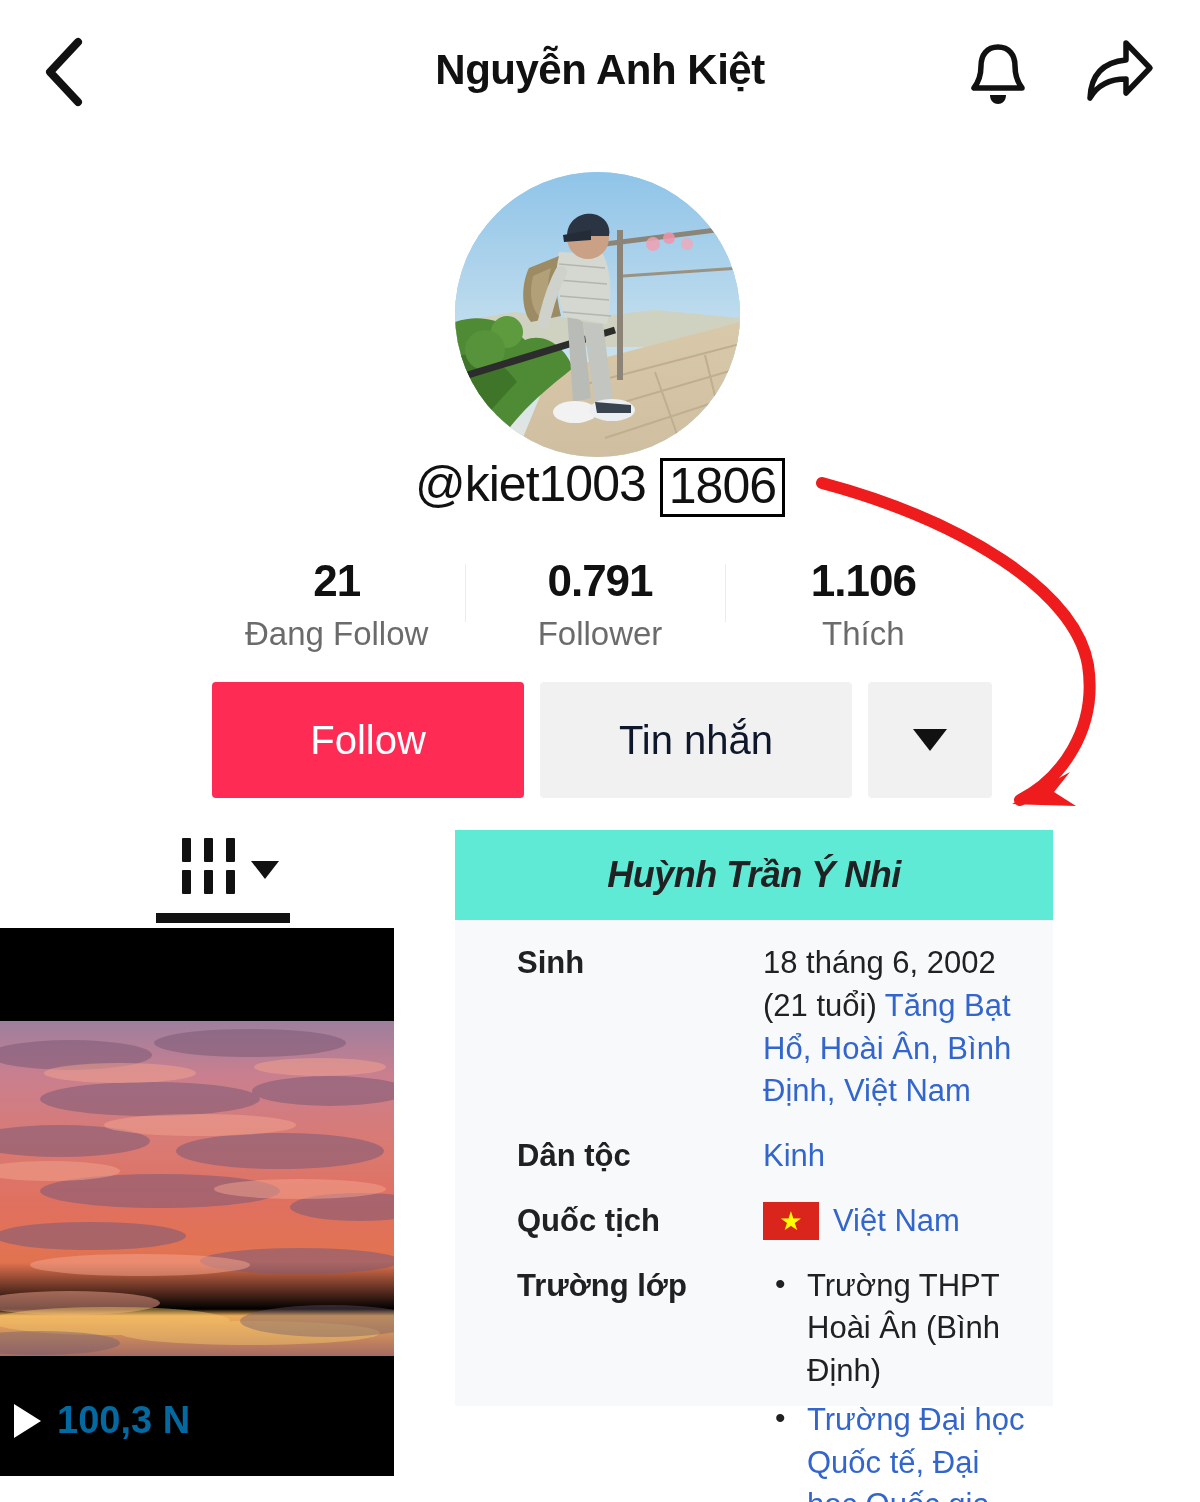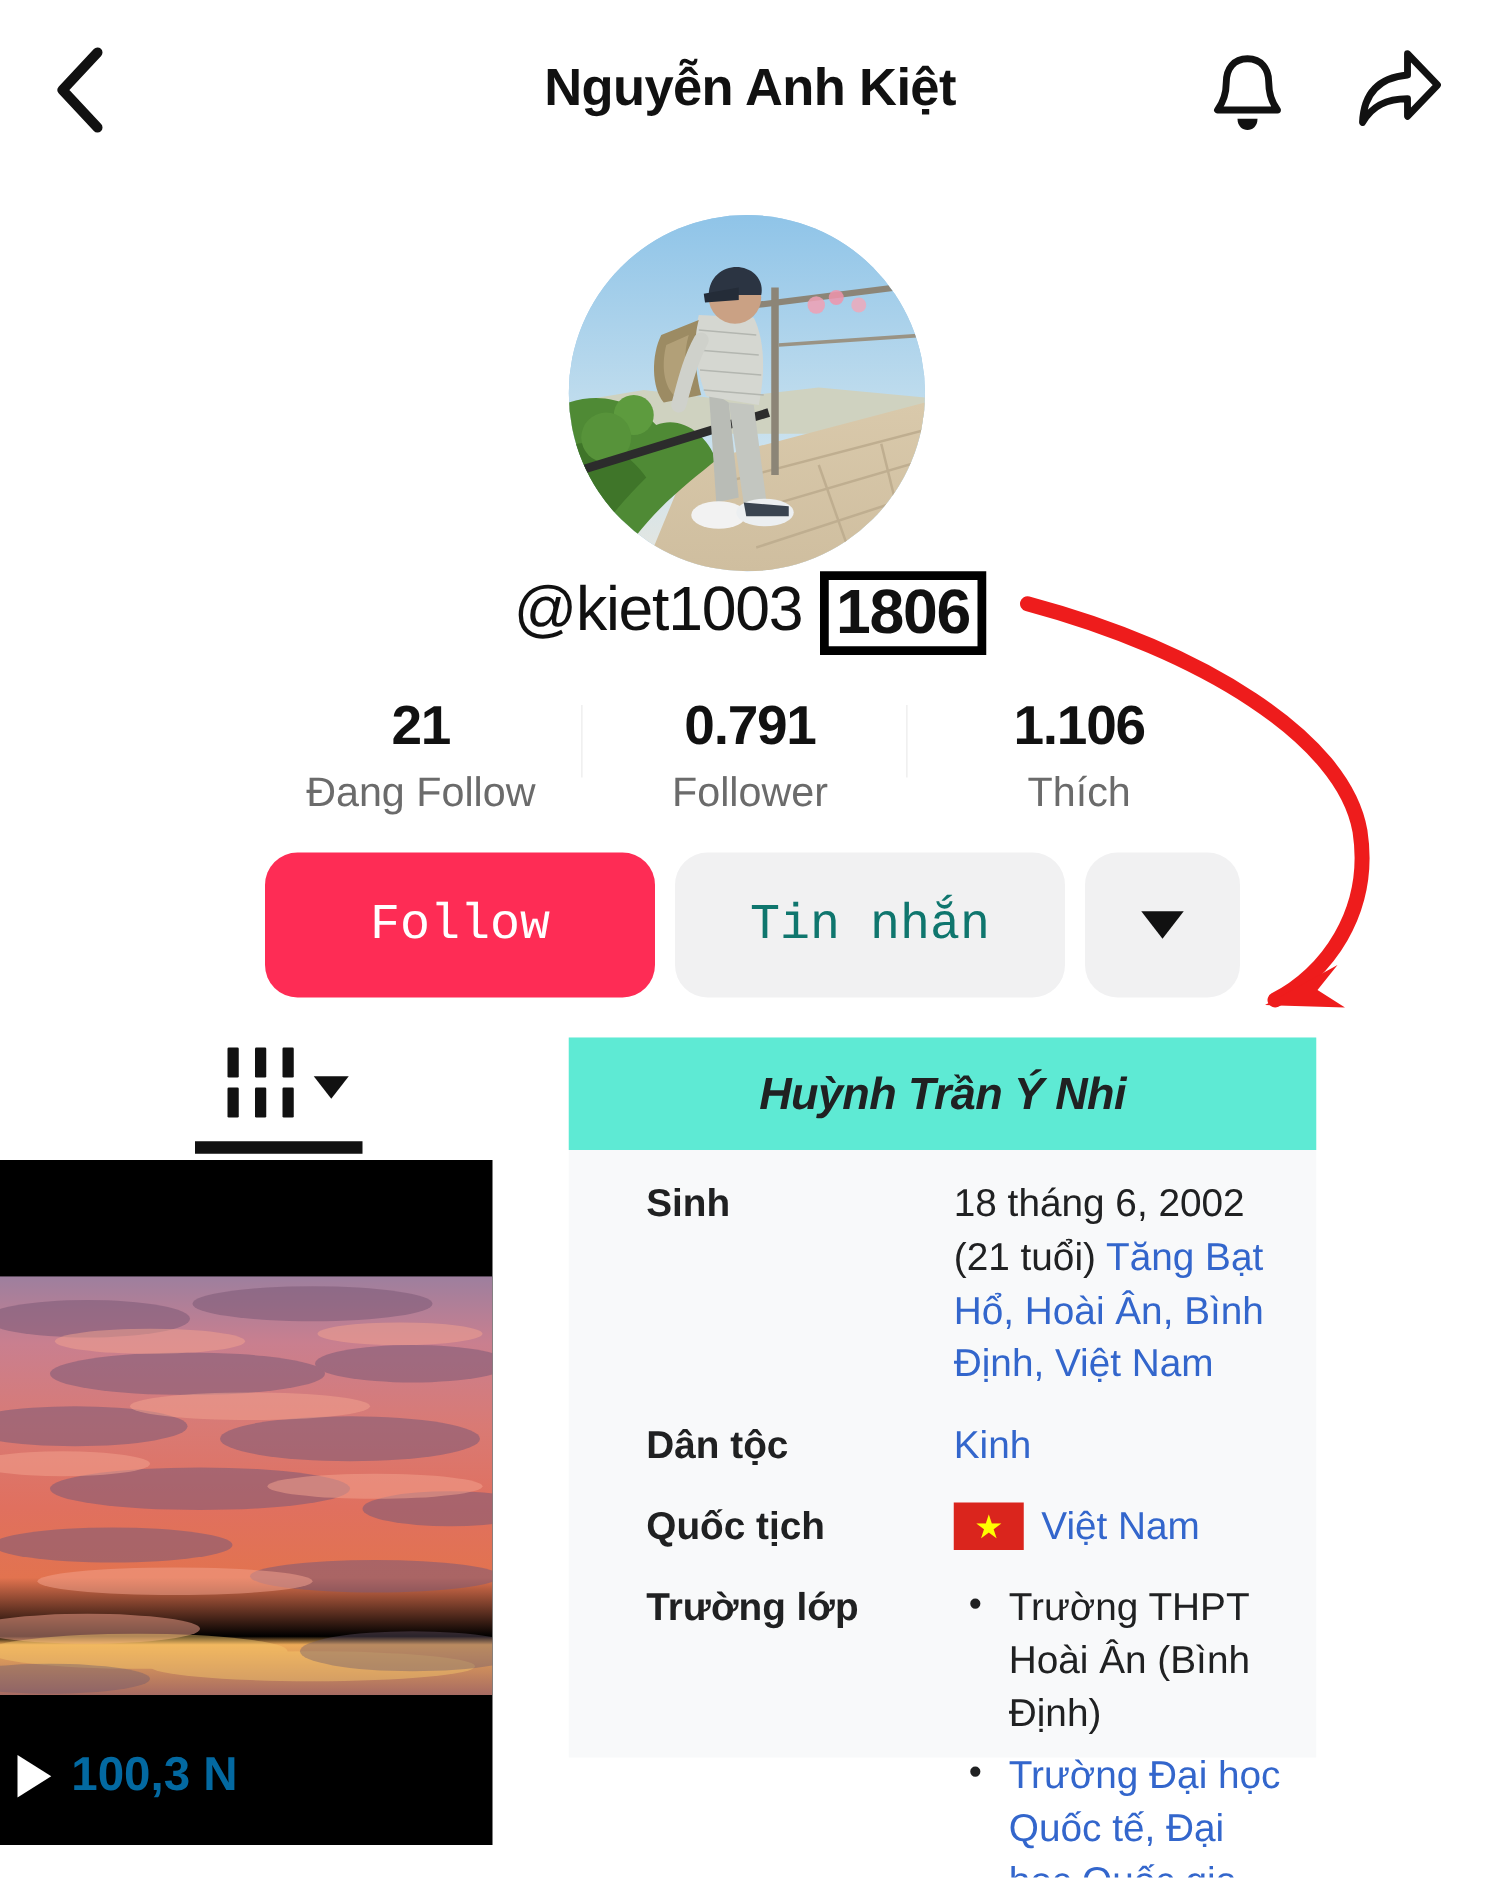--- a/index.html
+++ b/index.html
@@ -24,39 +24,39 @@
 
   
   .avatar { position:absolute; left:455px; top:172px; width:285px; height:285px;
             border-radius:50%; overflow:hidden; background:#9ec9e8; }
   .avatar svg { display:block; width:285px; height:285px; }
 
   
   .username-row { position:absolute; left:0; top:455px; width:1200px; text-align:center; }
   .username { font-size:50px; font-weight:500; color:#111; letter-spacing:-1px;
               white-space:nowrap; display:inline-block; }
-  .uname-hl { display:inline-block; border:7px solid #000000; padding:1px 6px 3px 6px;
-              margin-left:14px; position:relative; top:2px; line-height:0.98;font-weight:bold; }
+  .uname-hl { display:inline-block; border:3px solid #000000; padding:1px 6px 3px 6px;
+              margin-left:14px; position:relative; top:2px; line-height:0.98; }
 
   
   .stats { position:absolute; left:205px; top:556px; width:790px; height:112px;
            display:flex; align-items:flex-start; }
   .stat { flex:1; text-align:center; position:relative; }
   .stat-num { font-size:44px; font-weight:bold; color:#111; line-height:1.12; letter-spacing:-1px; }
   .stat-lbl { font-size:33px; color:#6b6b6b; line-height:1.25; margin-top:8px; }
   .divider { position:absolute; top:8px; width:1px; height:58px; background:#ececec; }
   .divider.d1 { left:260px; }
   .divider.d2 { left:520px; }
 
   
   .actions { position:absolute; left:212px; top:682px; height:116px; display:flex; gap:16px; }
-  .btn { border:none; border-radius:26px; font-family:Liberation Mono, monospace; cursor:pointer;
+  .btn { border:none; border-radius:4px; font-family:Liberation Sans, sans-serif; cursor:pointer;
          display:flex; align-items:center; justify-content:center; height:116px; }
   .btn-follow { width:312px; background:#fe2c55; color:#fff; font-size:40px; font-weight:500; }
-  .btn-message { width:312px; background:#f1f1f2; color:#0f766e; font-size:40px; font-weight:500; }
+  .btn-message { width:312px; background:#f1f1f2; color:#0f172a; font-size:40px; font-weight:500; }
   .btn-more { width:124px; background:#f1f1f2; }
   .caret-down { width:0; height:0; border-left:17px solid transparent;
                 border-right:17px solid transparent; border-top:22px solid #111; }
 
   
   .tabbar { position:absolute; left:0; top:826px; width:440px; height:100px; }
   .tab-grid { position:absolute; left:182px; top:12px; display:flex; align-items:center; gap:16px; }
   .grid-icon { display:grid; grid-template-columns:repeat(3, 9px); gap:13px; }
   .grid-icon i { display:block; width:9px; height:24px; background:#111; border-radius:1px; }
   .grid-rows { display:flex; flex-direction:column; gap:8px; }

